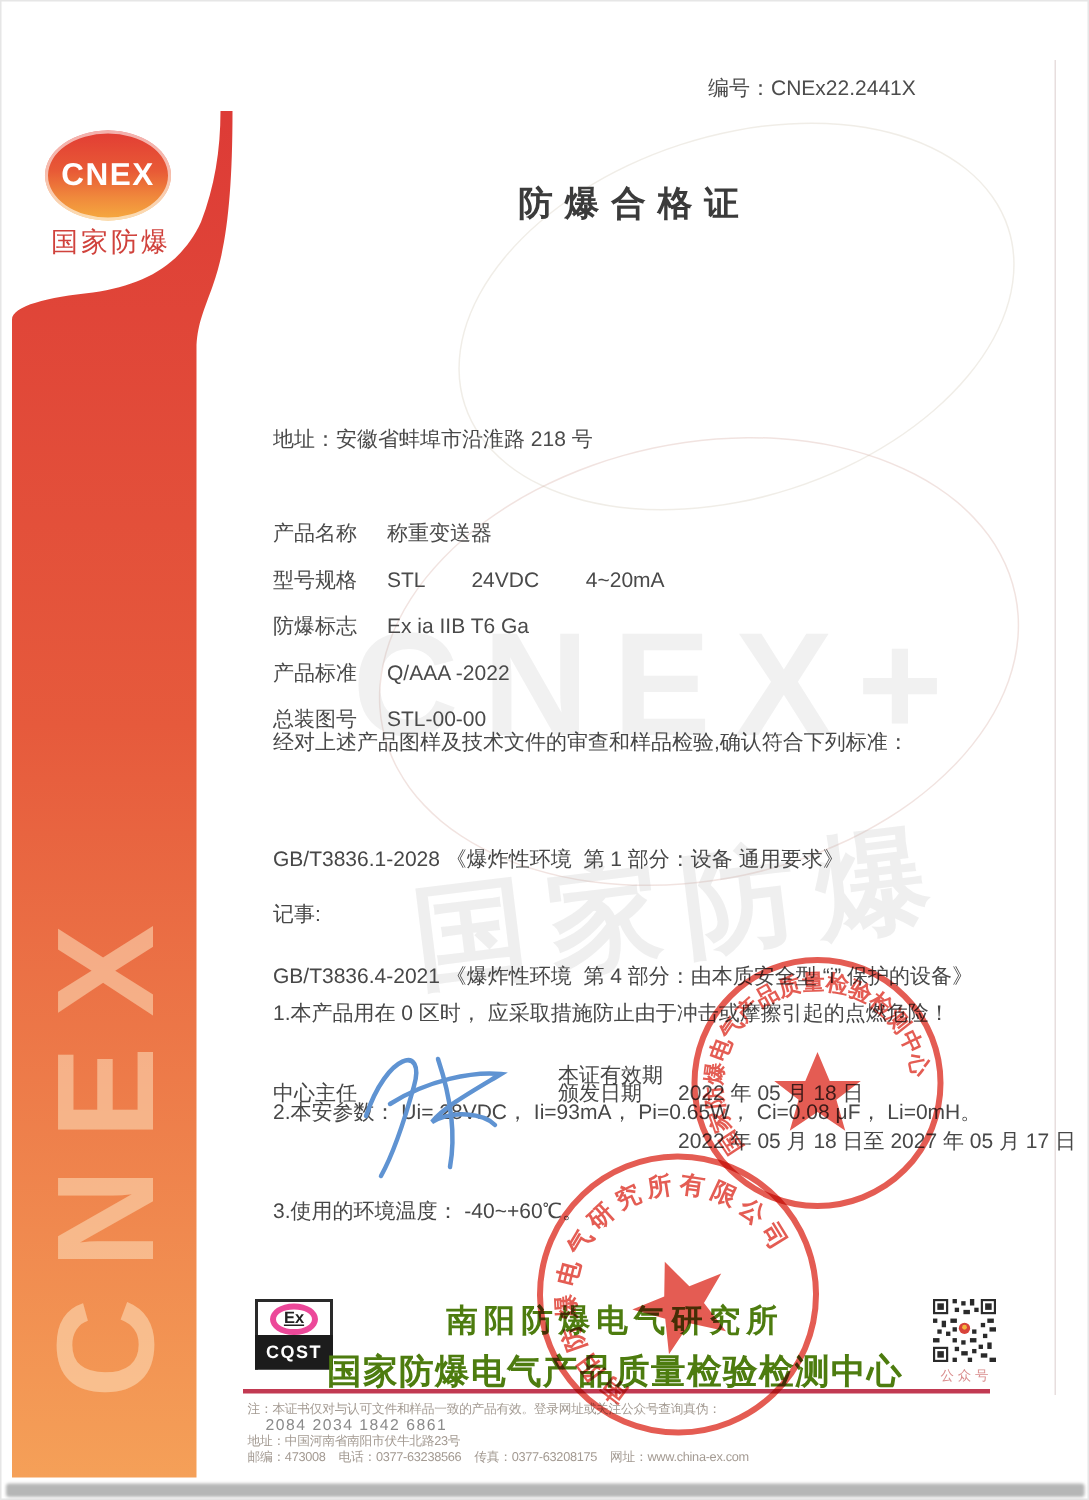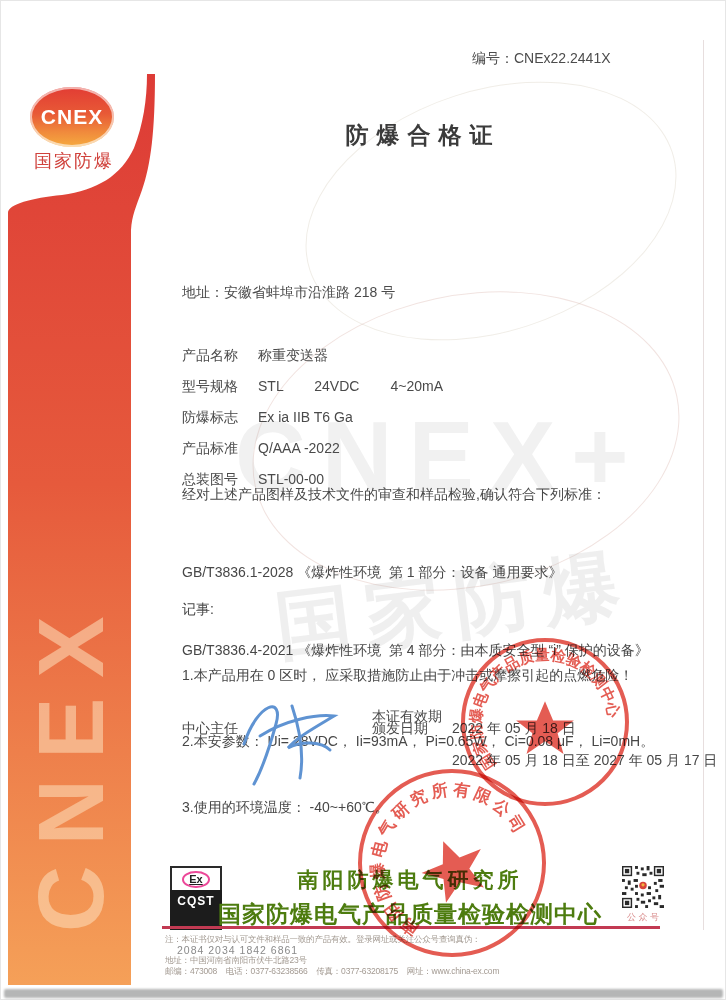--- a/index.html
+++ b/index.html
@@ -58,24 +58,24 @@
   .valid-label{position:absolute;left:372px;top:708px;}
   .valid-range{position:absolute;left:452px;top:752px;white-space:nowrap;}
   
   .stamp{position:absolute;z-index:3;mix-blend-mode:multiply;opacity:0.8;}
   .stamp1{left:455px;top:632px;}
   .stamp2{left:352px;top:763px;transform:rotate(-22deg);}
   
   .excqst{position:absolute;left:170px;top:866px;width:52px;z-index:2;text-align:center;}
   .excqst .ex-top{border:2px solid #2a2a2a;border-bottom:none;background:#fff;height:22px;
     display:flex;align-items:center;justify-content:center;}
-  .excqst .ex-top span{border:2px solid #ec4899;border-radius:50%;font-size:11px;font-weight:bold;
+  .excqst .ex-top span{border:4px solid #ec4899;border-radius:50%;font-size:11px;font-weight:bold;
     padding:0 5px;line-height:13px;color:#222;text-decoration:underline;}
   .excqst .cqst-bottom{background:#1c1c1c;color:#fff;font-weight:bold;font-size:12px;
-    letter-spacing:1px;padding:4px 0 20px;border:2px solid #1c1c1c;border-top:none;}
+    letter-spacing:1px;padding:4px 0 3px;border:2px solid #1c1c1c;border-top:none;}
   .org{position:absolute;left:215px;top:866px;width:390px;text-align:center;z-index:2;color:#4d7c0f;}
   .org-line1{font-size:21px;font-weight:bold;letter-spacing:4px;}
   .org-line2{font-size:23px;font-weight:bold;letter-spacing:1px;margin-top:5px;}
   .qr{position:absolute;left:621px;top:866px;z-index:2;}
   .qr-caption{position:absolute;left:619px;top:911px;width:48px;text-align:center;
     font-size:9px;color:#d98c8c;z-index:2;}
   .footer-rule{position:absolute;left:162px;top:926px;width:498px;height:3px;
     background:#c23a52;z-index:2;}
   .fineprint{position:absolute;left:165px;top:934px;width:540px;z-index:2;
     font-size:8.5px;line-height:10.5px;color:#a39a92;letter-spacing:-0.2px;}

